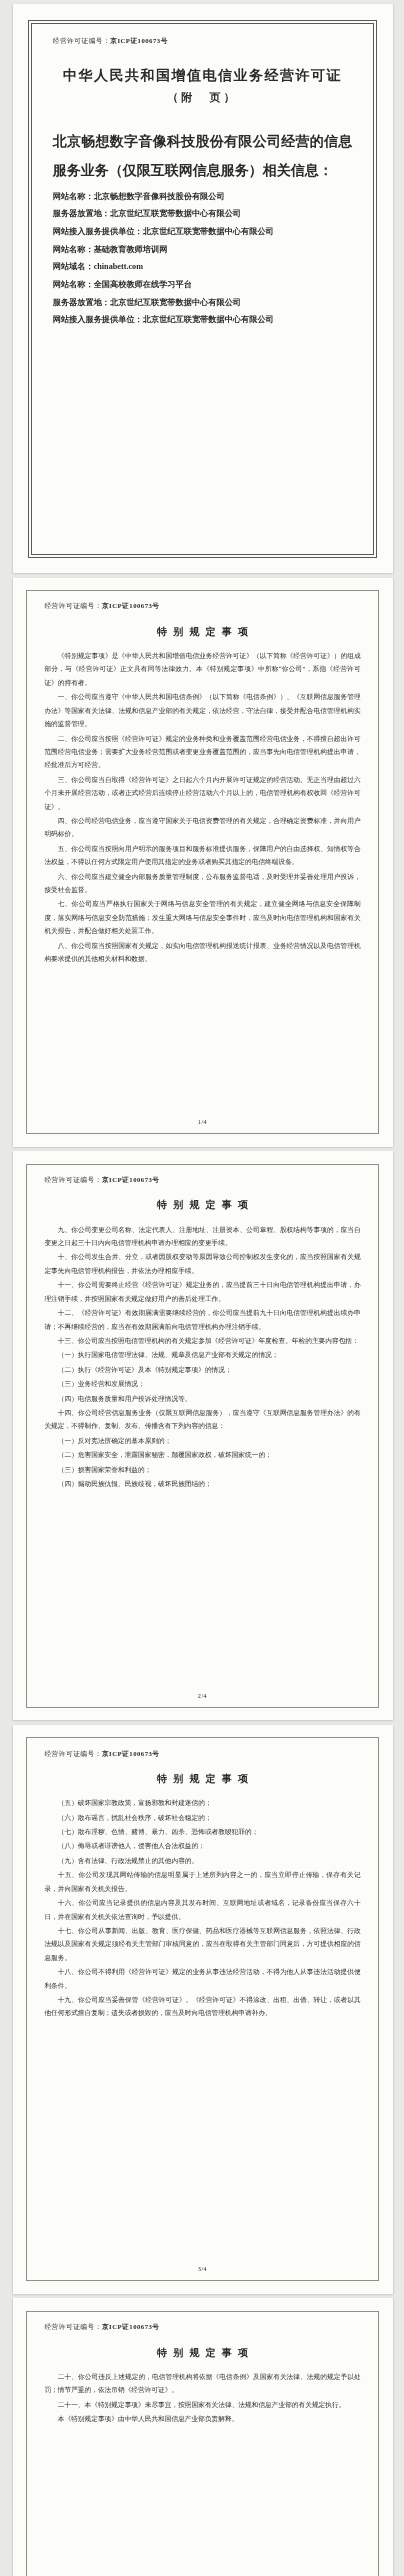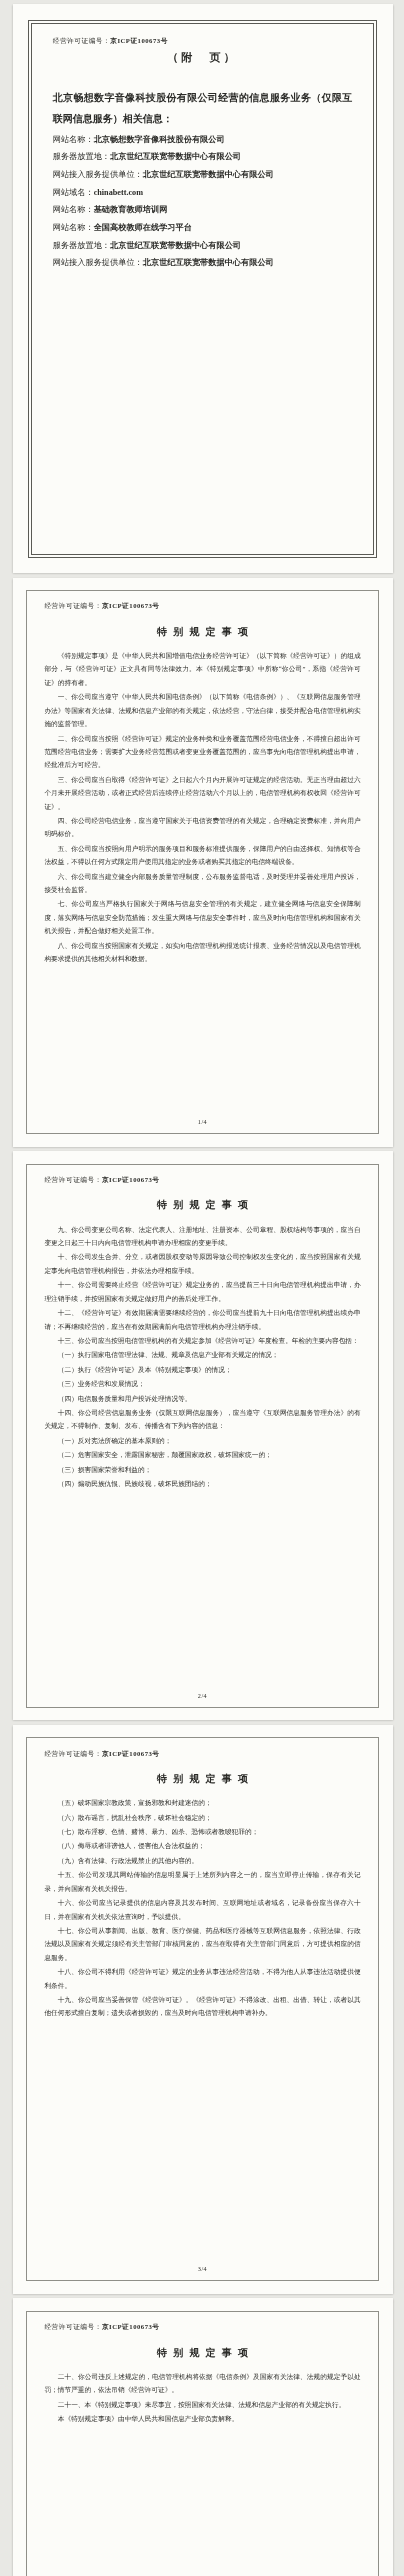--- a/index.html
+++ b/index.html
@@ -47,27 +47,27 @@
   }
   .cover-subtitle {
     text-align: center;
     font-size: 11px;
     font-weight: bold;
     margin-top: 4.1px;
     letter-spacing: 3.1px;
   }
   .cover-intro {
     margin: 21.6px 0 2.1px;
-    font-size: 10px;
+    font-size: 14px;
     font-weight: bold;
     line-height: 2.1;
     text-align: justify;
   }
   .field { margin: 0; font-size: 8.2px; line-height: 2.15; text-align: justify; }
-  .flabel { font-weight: normal; }
+  .flabel { font-weight: bold; }
   .fvalue { font-weight: bold; }
   
   .pframe {
     position: absolute; top: 12.4px; left: 13.4px; right: 13.4px; bottom: 12.4px;
     border: 0.5px solid #8f8f88;
     padding: 11.3px 17.5px 24px;
   }
   .ptitle {
     text-align: center;
     font-size: 10px;
@@ -94,29 +94,30 @@
 <body>
 
 <div class="doc">
 
   <section class="page">
     <div class="frame-outer">
       <div class="frame-inner">
         <div class="page-header">
           <span class="hdr-label">经营许可证编号：</span><span class="hdr-num">京ICP证100673号</span>
         </div>
+        <h1 class="cover-title">中华人民共和国增值电信业务经营许可证</h1>
         <div class="cover-subtitle">（附　页）</div>
         <p class="cover-intro">北京畅想数字音像科技股份有限公司经营的信息服务业务（仅限互联网信息服务）相关信息：</p>
         <div class="fields">
 
         <p class="field"><span class="flabel">网站名称：</span><span class="fvalue">北京畅想数字音像科技股份有限公司</span></p>
             <p class="field"><span class="flabel">服务器放置地：</span><span class="fvalue">北京世纪互联宽带数据中心有限公司</span></p>
             <p class="field"><span class="flabel">网站接入服务提供单位：</span><span class="fvalue">北京世纪互联宽带数据中心有限公司</span></p>
+            <p class="field"><span class="flabel">网站名称：</span><span class="fvalue">基础教育教师培训网</span></p>
             <p class="field"><span class="flabel">网站域名：</span><span class="fvalue">chinabett.com</span></p>
-            <p class="field"><span class="flabel">网站名称：</span><span class="fvalue">基础教育教师培训网</span></p>
             <p class="field"><span class="flabel">网站名称：</span><span class="fvalue">全国高校教师在线学习平台</span></p>
             <p class="field"><span class="flabel">服务器放置地：</span><span class="fvalue">北京世纪互联宽带数据中心有限公司</span></p>
             <p class="field"><span class="flabel">网站接入服务提供单位：</span><span class="fvalue">北京世纪互联宽带数据中心有限公司</span></p>
           </div>
       </div>
     </div>
   </section>
 
   <section class="page">
     <div class="pframe">

